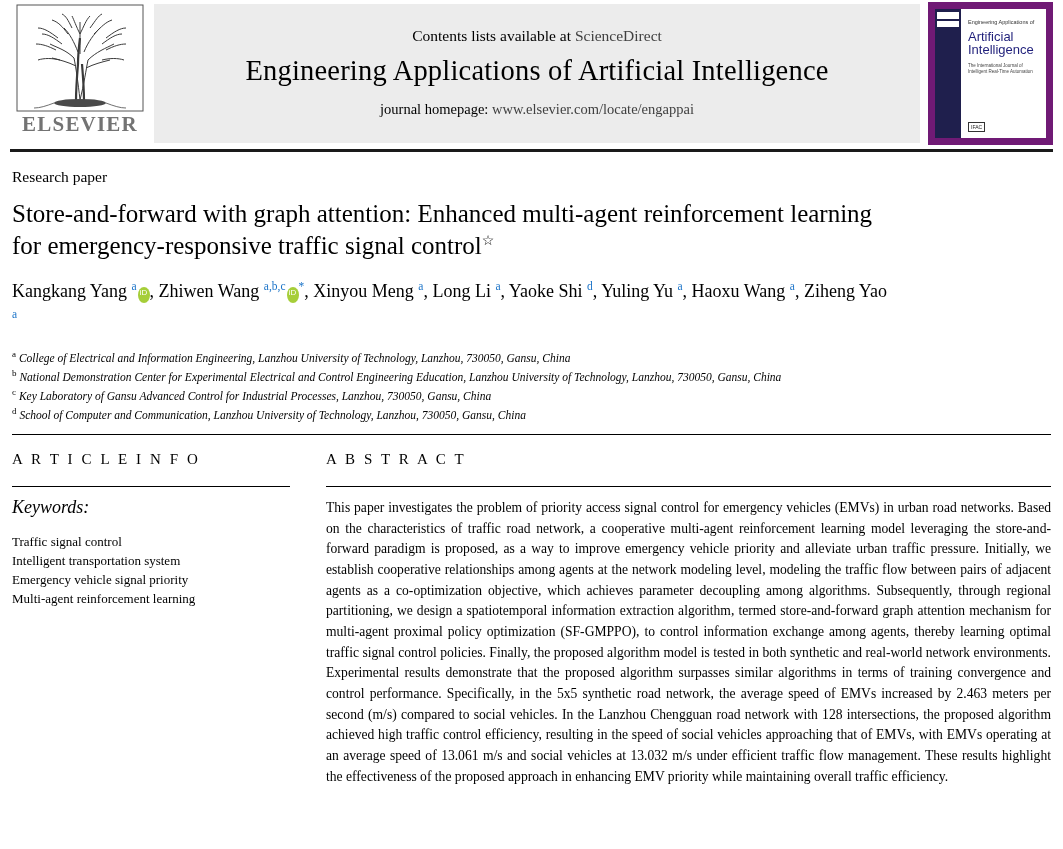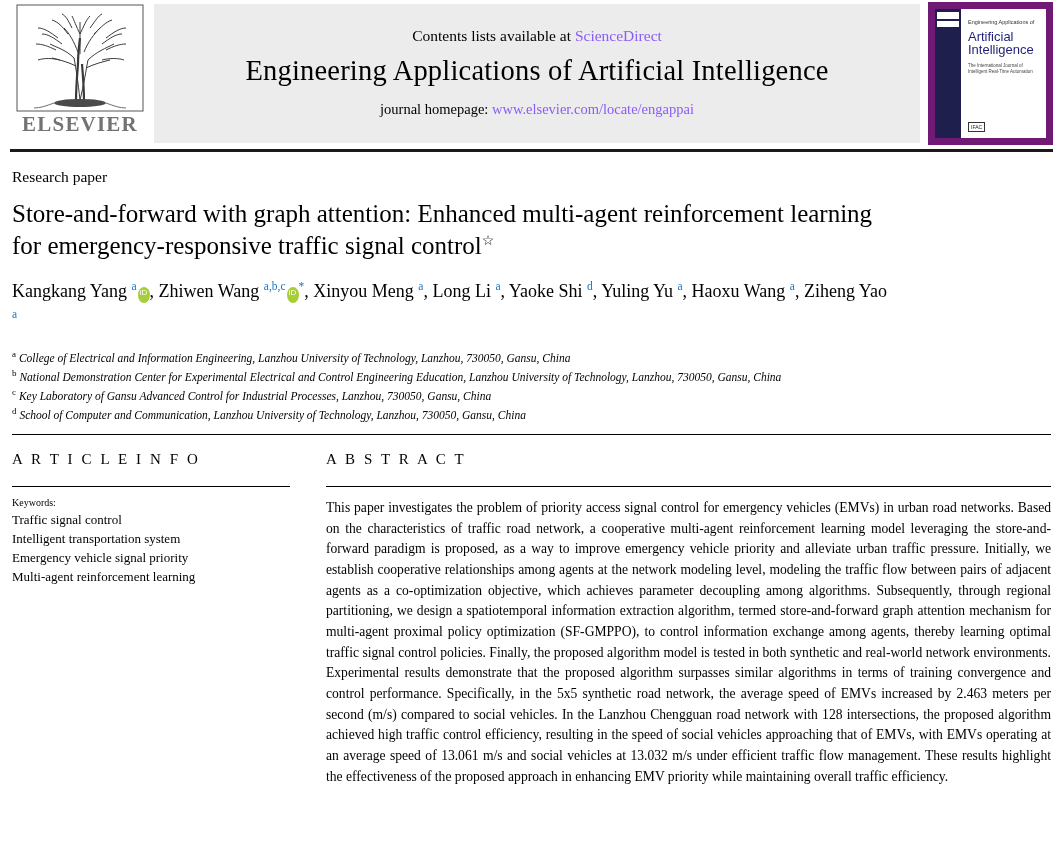--- a/index.html
+++ b/index.html
@@ -49,21 +49,21 @@
     display: flex;
     flex-direction: column;
     align-items: center;
     justify-content: center;
     padding: 6px 0 8px 0;
   }
   .contents-line {
     font-size: 15.5px;
     margin-bottom: 10px;
   }
-  .contents-line a, .homepage-line a { color: #8b5cf6; text-decoration: none; }
+  .contents-line a, .homepage-line a { color: #404040; text-decoration: none; }
   .journal-title {
     font-size: 28.5px;
     letter-spacing: .2px;
     margin-bottom: 14px;
     text-align: center;
   }
   .homepage-line { font-size: 14.5px; }
   .cover {
     flex: 0 0 125px;
     width: 125px;
@@ -155,21 +155,21 @@
   }
   .col-left { width: 278px; flex: 0 0 278px; }
   .col-right { flex: 1 1 auto; }
   .sec-head {
     font-size: 15px;
     letter-spacing: 2.6px;
     font-family: "Liberation Serif", serif;
     margin-bottom: 18px;
   }
   .kw-rule { border-top: 1px solid #000; margin-bottom: 10px; }
-  .kw-title { font-size: 10px; margin-bottom: 3px; }
+  .kw-title { font-style: italic; font-size: 18px; margin-bottom: 15px; }
   .kw-list { font-size: 13px; line-height: 1.45; }
   .abstract-rule { border-top: 1px solid #000; margin-bottom: 11px; }
   .abstract {
     font-size: 13.6px;
     line-height: 1.52;
     text-align: justify;
     hyphens: auto;
   }
 </style>
 </head>

